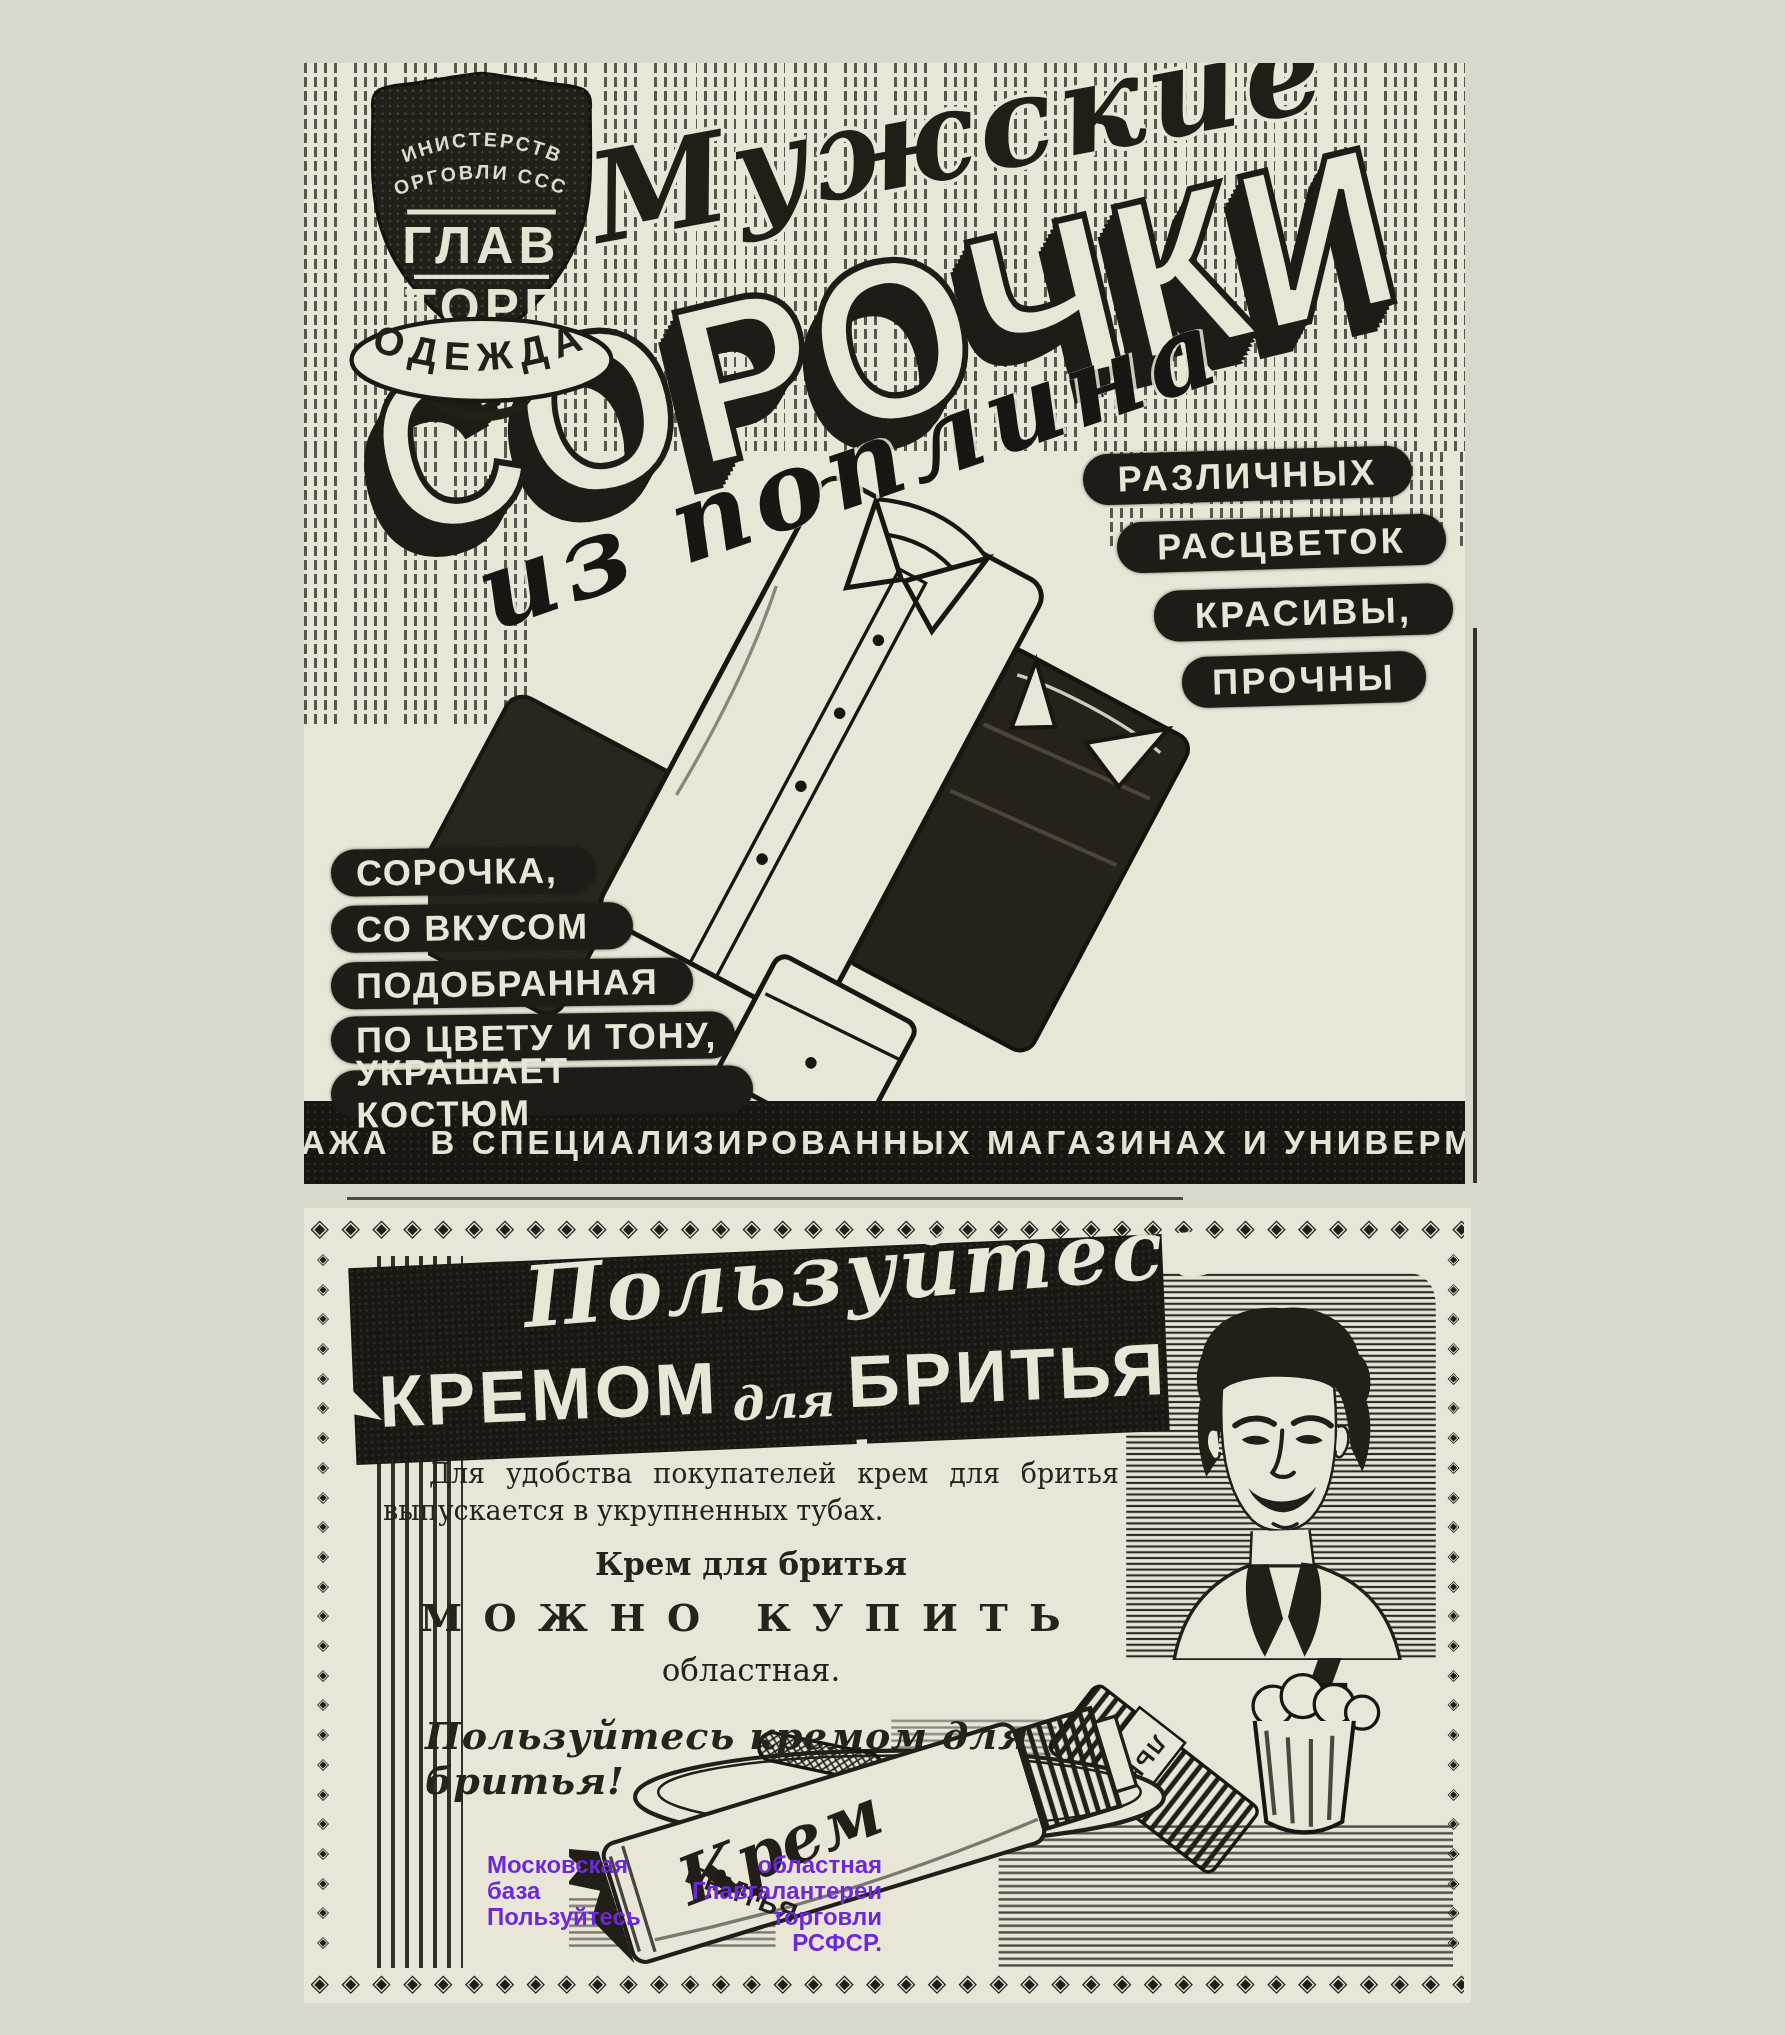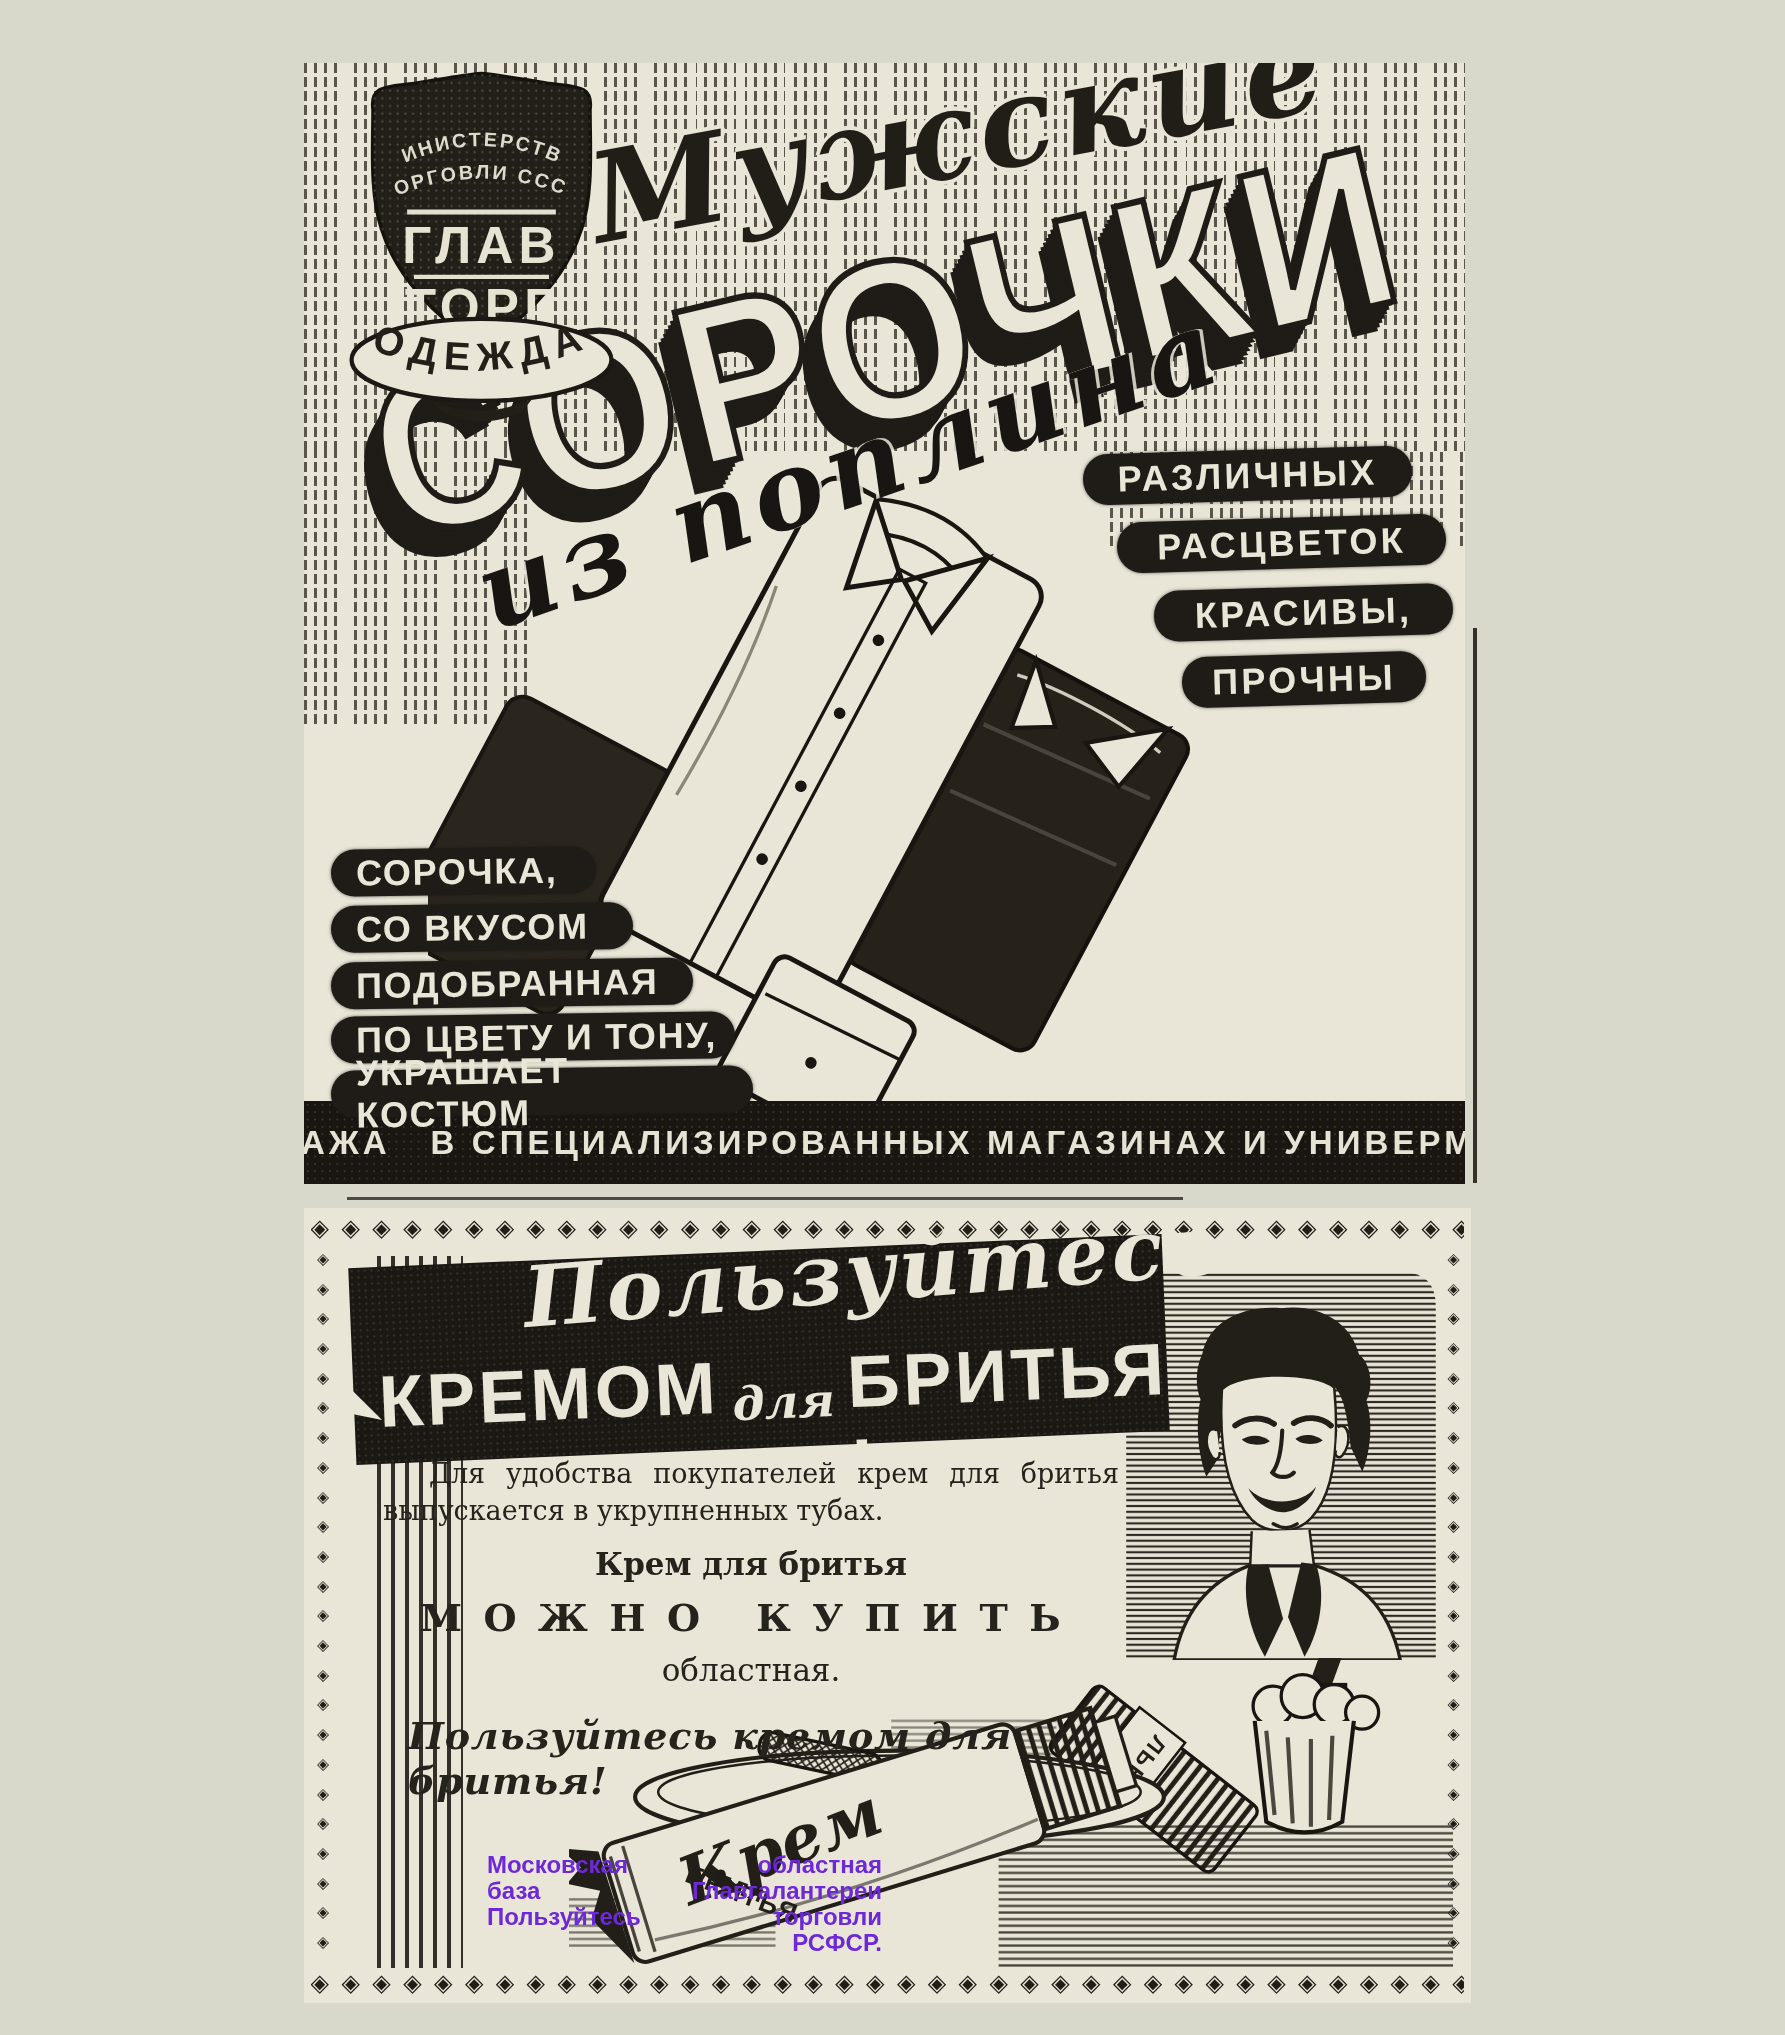--- a/index.html
+++ b/index.html
@@ -83,21 +83,21 @@
   #banner-notch{position:absolute;left:-6.6px;top:124px;width:0;height:0;
     border-top:25px solid transparent;border-left:38px solid #e9e6d8;transform:rotate(14deg);}
 
   #portrait{left:822px;top:64px;width:310px;height:388px;z-index:1;}
 
   #body-text{left:79px;top:248px;width:736px;z-index:4;font-family:"DejaVu Serif","Liberation Serif",serif;color:#26221c;}
   .para{font-size:27px;line-height:1.36;text-align:justify;text-indent:46px;margin:0 0 11.6px 0;}
   #product-name{text-align:center;font-size:31px;font-weight:700;margin:16.5px 0 13.2px 0;}
   #big-line{text-align:center;font-size:38px;font-weight:700;letter-spacing:21.5px;margin:0 0 11.6px 0;white-space:nowrap;}
   .avail{text-align:center;font-size:31px;margin:0 0 5px 0;}
-  #slogan2{font:italic 700 38px "DejaVu Serif",serif;margin:25px 0 0 25px;letter-spacing:0.8px;}
+  #slogan2{font:italic 700 38px "DejaVu Serif",serif;margin:25px 0 0 42px;letter-spacing:0.8px;}
   #bullet{left:409px;top:651px;font-size:25px;z-index:4;}
   #address{left:183px;top:644px;width:395px;z-index:4;
     font-weight:700;font-size:24px;line-height:26px;color:#6d28d9;}
   .addr-line{text-align:justify;text-align-last:justify;}
   .addr-last{text-align:right;text-align-last:right;}
 
   #still-life{left:265px;top:450px;width:884px;height:310px;z-index:2;}
 
   svg text{font-family:"Liberation Sans",sans-serif;}
   svg .script{font-family:"DejaVu Serif",serif;font-style:italic;font-weight:700;}

